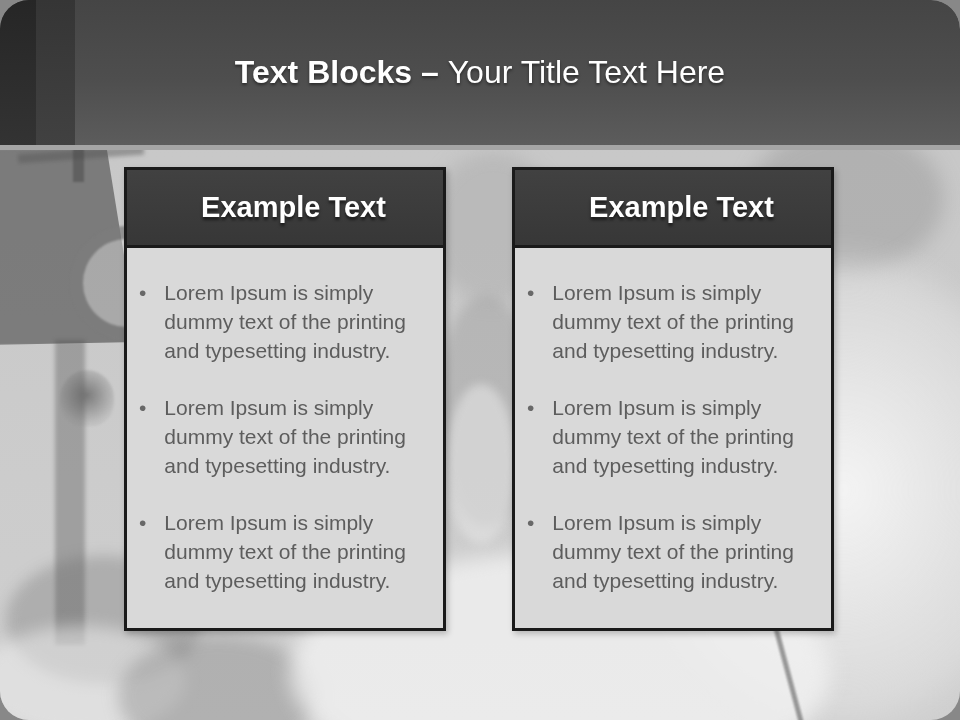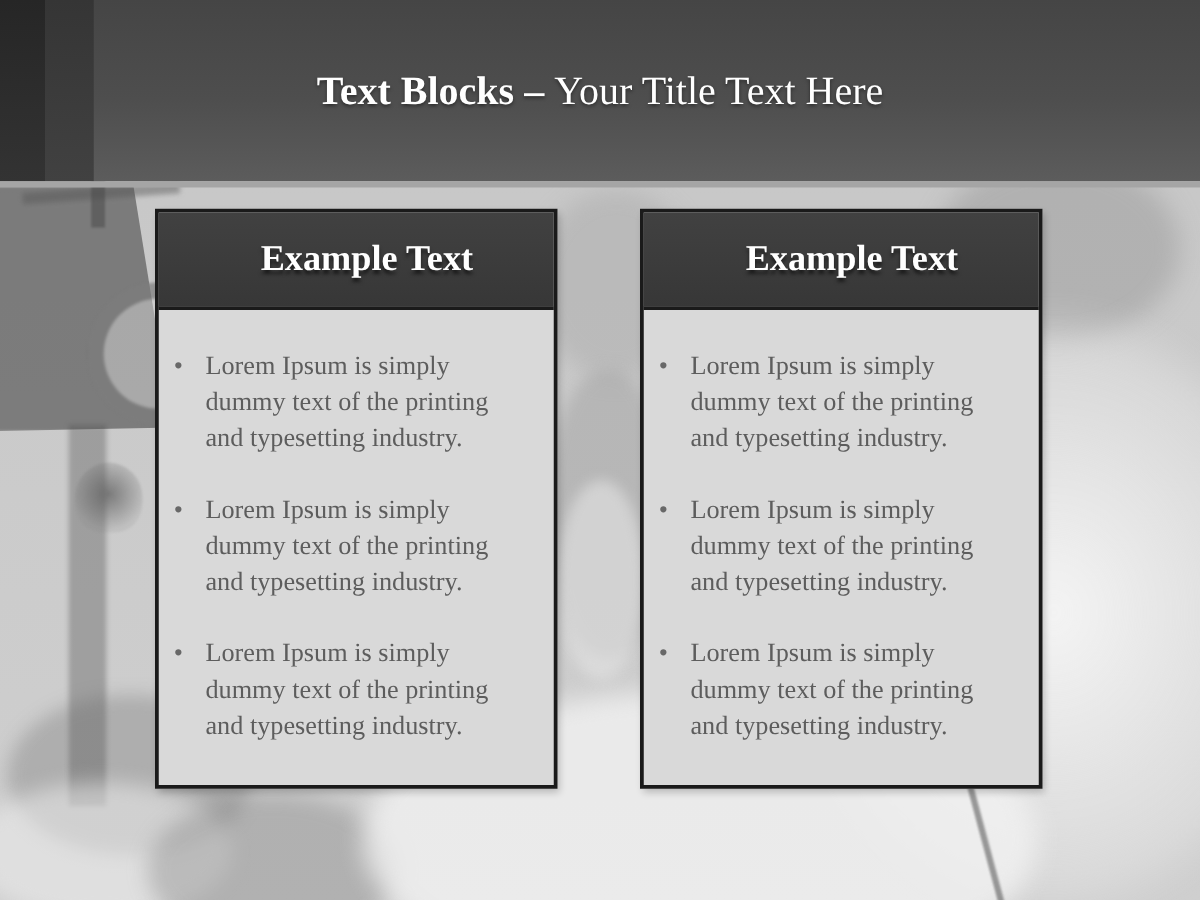--- a/index.html
+++ b/index.html
@@ -1,19 +1,20 @@
 <!DOCTYPE html>
 <html><head>
 <meta charset="utf-8">
 <style>
   html,body { margin:0; padding:0; background:#888; }
   .slide {
     position:relative; width:960px; height:720px; overflow:hidden;
     background:linear-gradient(180deg,#c6c6c6 0%,#cbcbcb 55%,#cfcfcf 100%);
-    font-family:Liberation Serif, serif;
+    font-family:Liberation Sans, sans-serif;
+    border-radius:29px;
   }
 
   
   .photo { position:absolute; inset:0; }
   .photo div { position:absolute; }
   .lamp-shade { left:-58px; top:148px; width:196px; height:198px;
     background:rgba(52,52,52,.52); filter:blur(1.5px);
     clip-path:polygon(14% 1%, 84% 0%, 100% 98%, 0% 100%); }
   .wheel { left:70px; top:226px; width:88px; height:88px; border-radius:50%;
     border:13px solid rgba(70,70,70,.45); background:rgba(225,225,225,.45); filter:blur(1.2px); }

